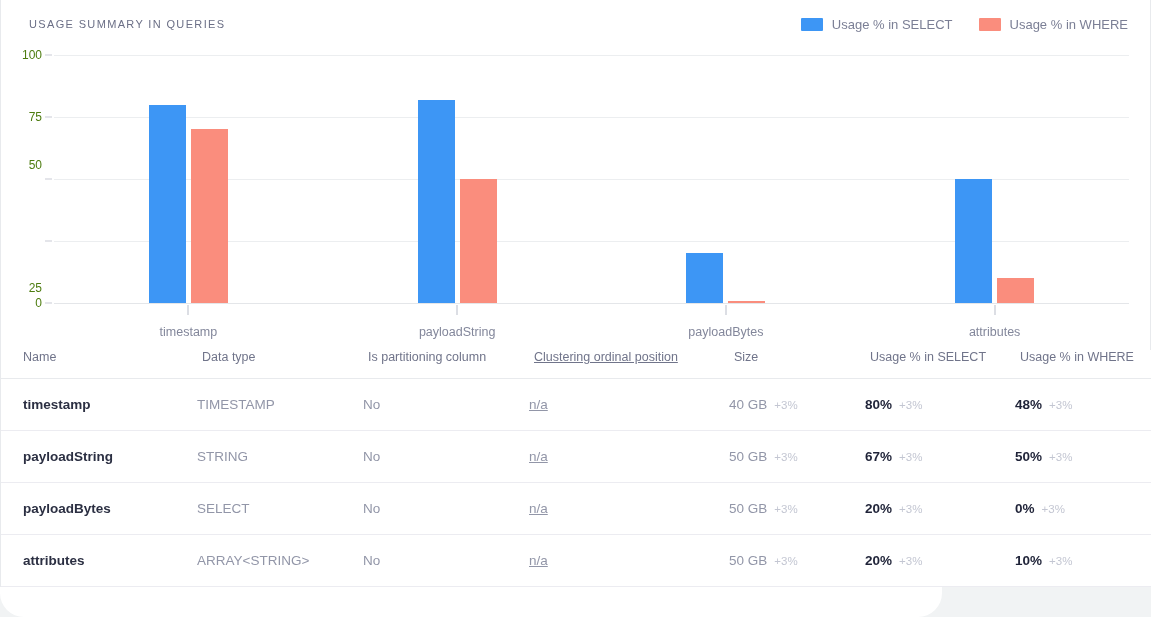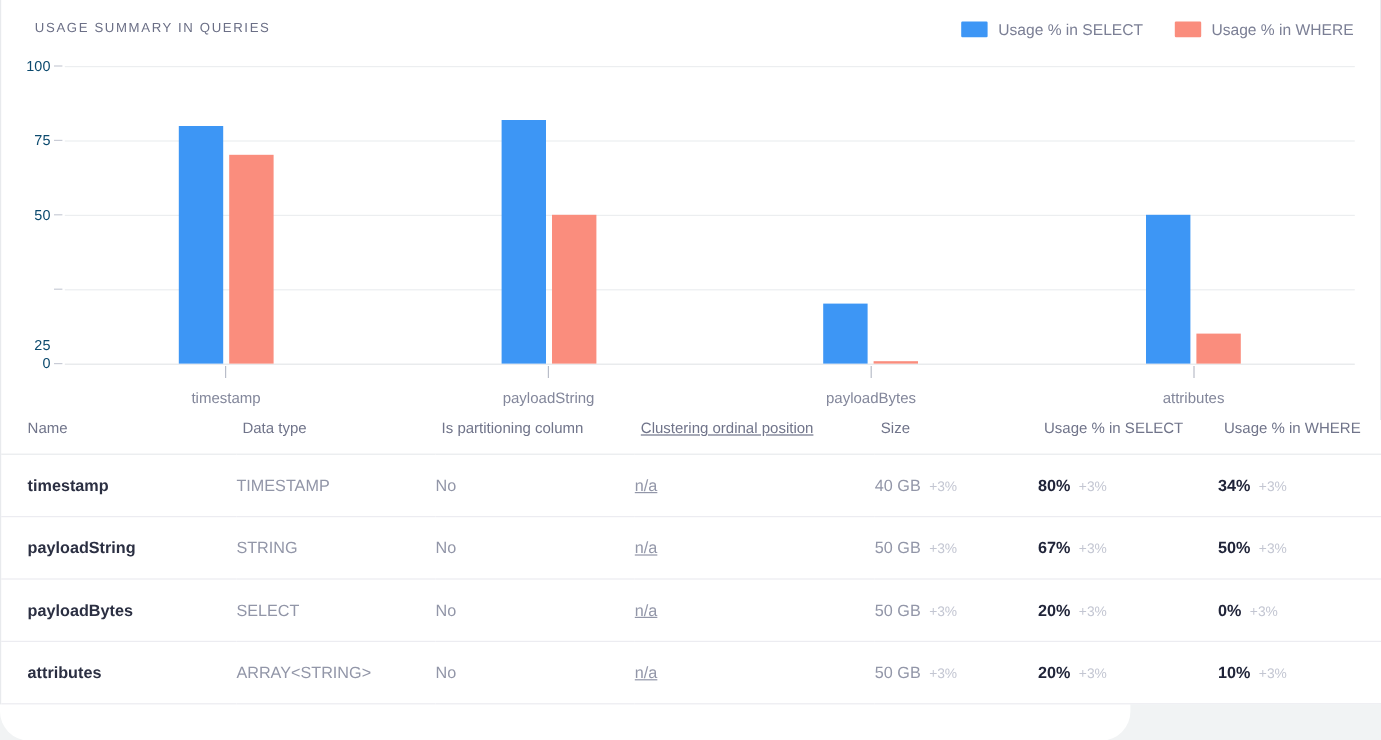--- a/index.html
+++ b/index.html
@@ -66,21 +66,21 @@
     height: 1px;
     background: #eceef0;
   }
   .gridline.base { background: #e4e6e9; }
   .ytick-label {
     position: absolute;
     right: 100%;
     margin-right: 12px;
     transform: translateY(-50%);
     font-size: 12px;
-    color: #0c4a6e;
+    color: #4d7c0f;
     white-space: nowrap;
   }
   .ytick-mark {
     position: absolute;
     right: 100%;
     margin-right: 2px;
     width: 7px;
     height: 1px;
     background: #c9ccd6;
     transform: translateY(-50%);
@@ -198,21 +198,21 @@
     <div class="plot">
       <div id="gridlines">
           <div class="gridline base" style="top: 248px;"></div>
           <div class="ytick-mark" style="top: 248px;"></div>
           <div class="ytick-label" style="top: 248px;">0</div>
           <div class="gridline" style="top: 186px;"></div>
           <div class="ytick-mark" style="top: 186px;"></div>
           <div class="ytick-label" style="top: 186px; margin-top: 47px;">25</div>
           <div class="gridline" style="top: 124px;"></div>
           <div class="ytick-mark" style="top: 124px;"></div>
-          <div class="ytick-label" style="top: 124px;">50</div>
+          <div class="ytick-label" style="top: 110px;">50</div>
           <div class="gridline" style="top: 62px;"></div>
           <div class="ytick-mark" style="top: 62px;"></div>
           <div class="ytick-label" style="top: 62px;">75</div>
           <div class="gridline" style="top: 0px;"></div>
           <div class="ytick-mark" style="top: 0px;"></div>
           <div class="ytick-label" style="top: 0px;">100</div>
         </div>
       <div class="groups" id="groups">
           <div class="group">
             <div class="bars">
@@ -265,21 +265,21 @@
         </tr>
       </thead>
       <tbody id="table-body">
           <tr class="row">
             <td class="c-name"><span class="cell-name">timestamp</span></td>
             <td class="c-type"><span>TIMESTAMP</span></td>
             <td class="c-part"><span>No</span></td>
             <td class="c-clus"><span>n/a</span></td>
             <td class="c-size"><span>40 GB</span><span class="delta">+3%</span></td>
             <td class="c-sel"><span class="cell-strong">80%</span><span class="delta">+3%</span></td>
-            <td class="c-whe"><span class="cell-strong">34%</span><span class="delta">+3%</span></td>
+            <td class="c-whe"><span class="cell-strong">48%</span><span class="delta">+3%</span></td>
           </tr>
           <tr class="row">
             <td class="c-name"><span class="cell-name">payloadString</span></td>
             <td class="c-type"><span>STRING</span></td>
             <td class="c-part"><span>No</span></td>
             <td class="c-clus"><span>n/a</span></td>
             <td class="c-size"><span>50 GB</span><span class="delta">+3%</span></td>
             <td class="c-sel"><span class="cell-strong">67%</span><span class="delta">+3%</span></td>
             <td class="c-whe"><span class="cell-strong">50%</span><span class="delta">+3%</span></td>
           </tr>

